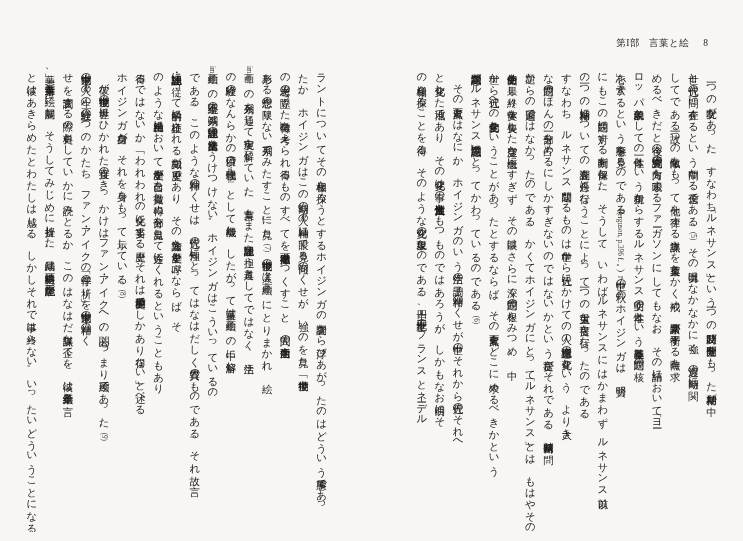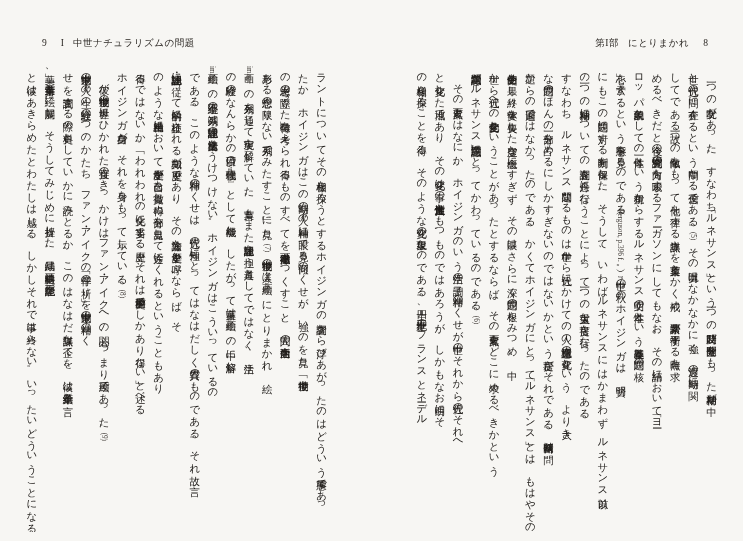--- a/index.html
+++ b/index.html
@@ -46,21 +46,21 @@
   }
   .vcol .lat{font-size:7.2px;letter-spacing:0;color:#3a3531;}
 </style>
 </head>
 <body>
 
 <div class="spread">
 
   <div class="page page-right">
     <div class="running-head rh-right">
-      <span class="rh-title">第I部</span><span class="sep"></span><span class="rh-title">にとりまかれ</span><span class="sep-wide"></span><span class="pagenum">8</span>
+      <span class="rh-title">第I部</span><span class="sep"></span><span class="rh-title">言葉と絵</span><span class="sep-wide"></span><span class="pagenum">8</span>
     </div>
     <div class="textblock tb-right">
       <div class="vcol">　一つの呪文があった。すなわち「ルネサンス」という一つの時間及び空間区分をもった精神期が中</div>
       <div class="vcol">世と近代の間に介在するという中間たる信念である。<span class="lat">(5)</span>その呪力はなかなかに強く、過渡の時期に関</div>
       <div class="vcol">してである故一つの敵愾をもって他を律する無謀さを言葉柔らかく戒め、諸要素が平衡する時点を求</div>
       <div class="vcol">めるべきだと今後の研究調査の方向を示唆するファーガソンにしてもなお、その結語において「ヨー</div>
       <div class="vcol">ロッパ的現象としての一体性という視角からするルネサンス文明の本性という基本疑義、問題の核</div>
       <div class="vcol">心」を云々するという事態を見るのである（<span class="lat">Ferguson, p.396 f.</span>）。『中世の秋』のホイジンガは、賢明</div>
       <div class="vcol">にもこの問題に対する判断を保留した。そうして、いわばルネサンスにはかまわず、ルネサンス以前</div>
       <div class="vcol">の一つの精神期についての調査を丹念に行なうことによって一つの重大な提言を行なったのである。</div>
@@ -70,23 +70,20 @@
       <div class="vcol">史的使命を果し終り実体を喪失した空虚な概念にすぎず、その眼はさらに深く問題の根をみつめ、中</div>
       <div class="vcol">世から近代への全的変化ということがあったとするならば、その変更点をどこに求めるべきかという</div>
       <div class="vcol">問題意識が「ルネサンス問題」意識にとってかわっているのである。<span class="lat">(6)</span></div>
       <div class="vcol">　その変更点とはなにか。ホイジンガのいう生活の調子、精神のくせが中世のそれから近代のそれへ</div>
       <div class="vcol">と変化した地点であり、その変化は事の性質上漸進性をもつものではあろうが、しかもなお明白にそ</div>
       <div class="vcol">の様相を探ることを得る、そのような変化の現象なのである。十四、十五世紀のフランスとネーデル</div>
     </div>
   </div>
 
   <div class="page page-left">
-    <div class="running-head rh-left">
-      <span class="pagenum">9</span><span class="sep-wide"></span><span>I</span><span class="sep"></span><span class="rh-title">中世ナチュラリズムの問題</span>
-    </div>
     <div class="textblock tb-left">
       <div class="vcol">ラントについてその様相を探ろうとするホイジンガの調査から浮びあがったのはどういう事態であっ</div>
       <div class="vcol">たか。ホイジンガはこの時期の人々の精神に「眼で見る傾向」のくせが、強いのを見た。「後期中世</div>
       <div class="vcol">の思考の際立った特徴」を「考えられ得るものすべてを徹頭徹尾描きつくすこと、人間の内面生活を</div>
       <div class="vcol">形ある想念の限りない系列でみたすこと」に見た。<span class="lat">(7)</span>中世後期の人々は絵画<span class="lat">image</span>にとりまかれ、絵</div>
       <div class="vcol">画<span class="lat">image</span>の系列を通じて現実を了解していた。言葉もまた記述論理を担う道具としてではなく、生活</div>
       <div class="vcol">の経験のなんらかの項目の代理物<span class="lat">symbol</span>として機能し、したがって言葉は絵画<span class="lat">image</span>の中に溶解し、</div>
       <div class="vcol">絵画<span class="lat">image</span>の不連続の系列は記述論理の文法構造をうけつけない。ホイジンガはこういっているの</div>
       <div class="vcol">である。このような精神のくせは、近代の知性にとってはなはだしく異質のものである。それ故、言</div>
       <div class="vcol">語・記述論理に従って科学的に検証される知識が歴史であり、その方法論を歴史学と呼ぶならば、そ</div>

